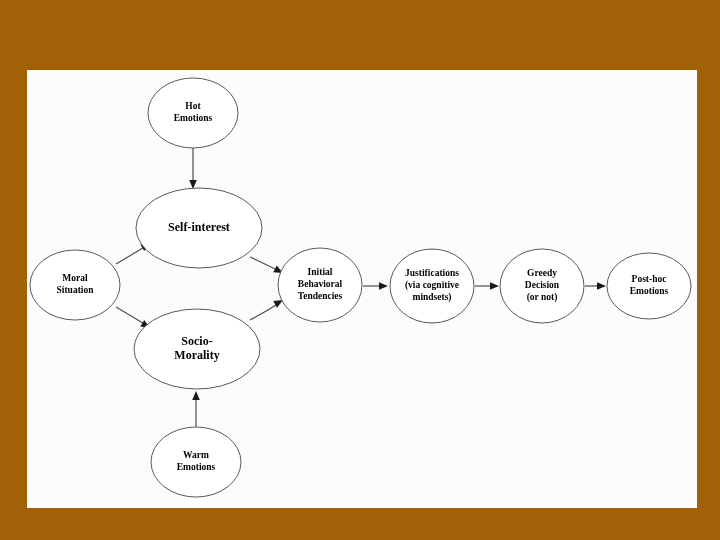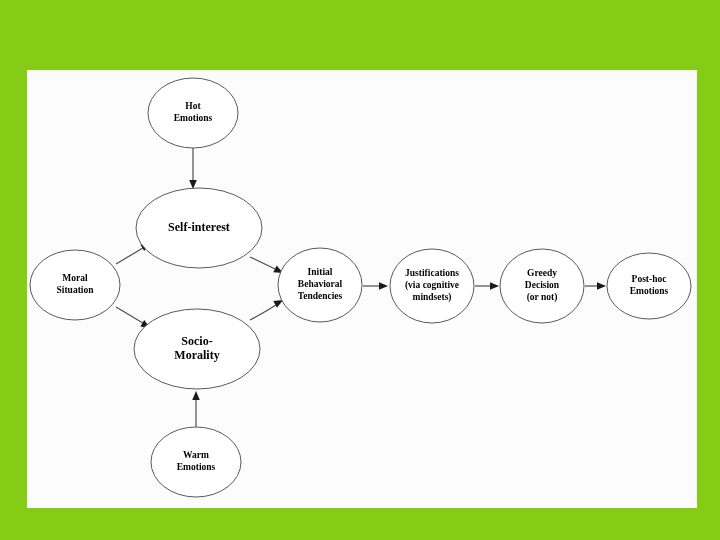--- a/index.html
+++ b/index.html
@@ -4,21 +4,21 @@
 <style>
   html, body {
     margin: 0;
     padding: 0;
     background: #ffffff;
   }
   #stage {
     position: relative;
     width: 720px;
     height: 540px;
-    background: #84cc16;
+    background: #a16207;
     overflow: hidden;
     font-family: "Liberation Serif", "DejaVu Serif", serif;
   }
   #panel {
     position: absolute;
     left: 27px;
     top: 70px;
     width: 670px;
     height: 438px;
     background: #fcfcfc;

